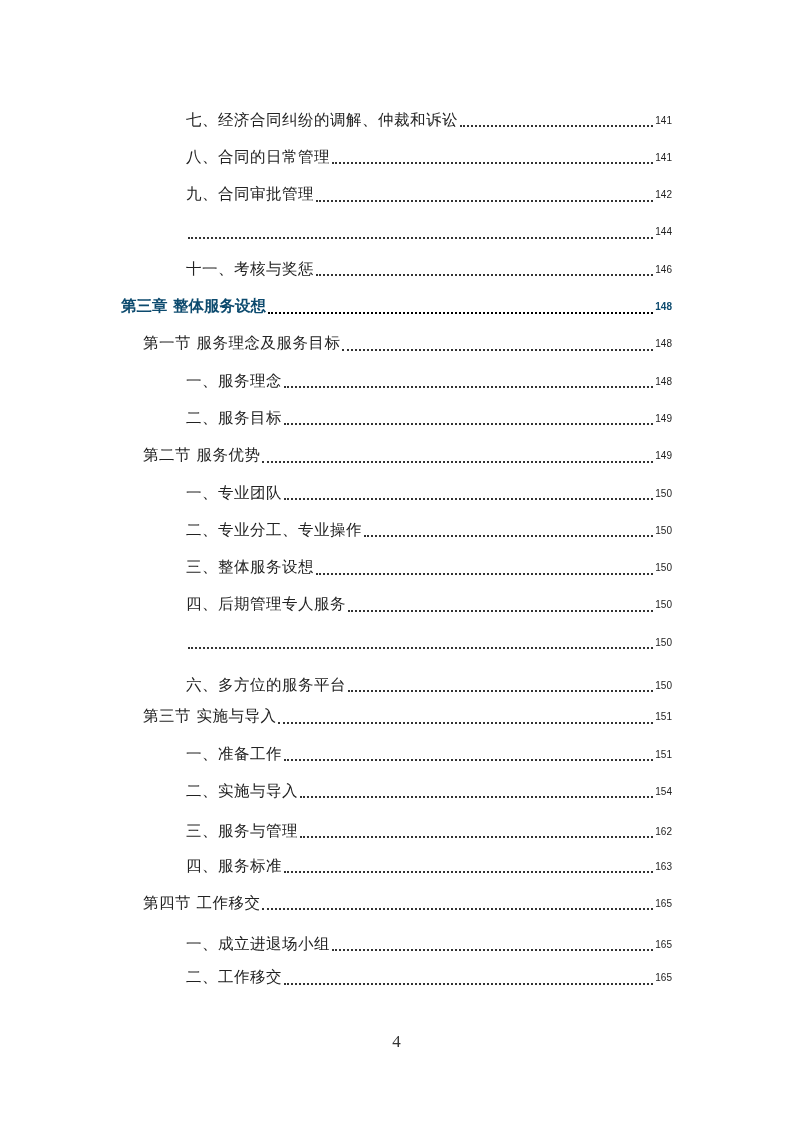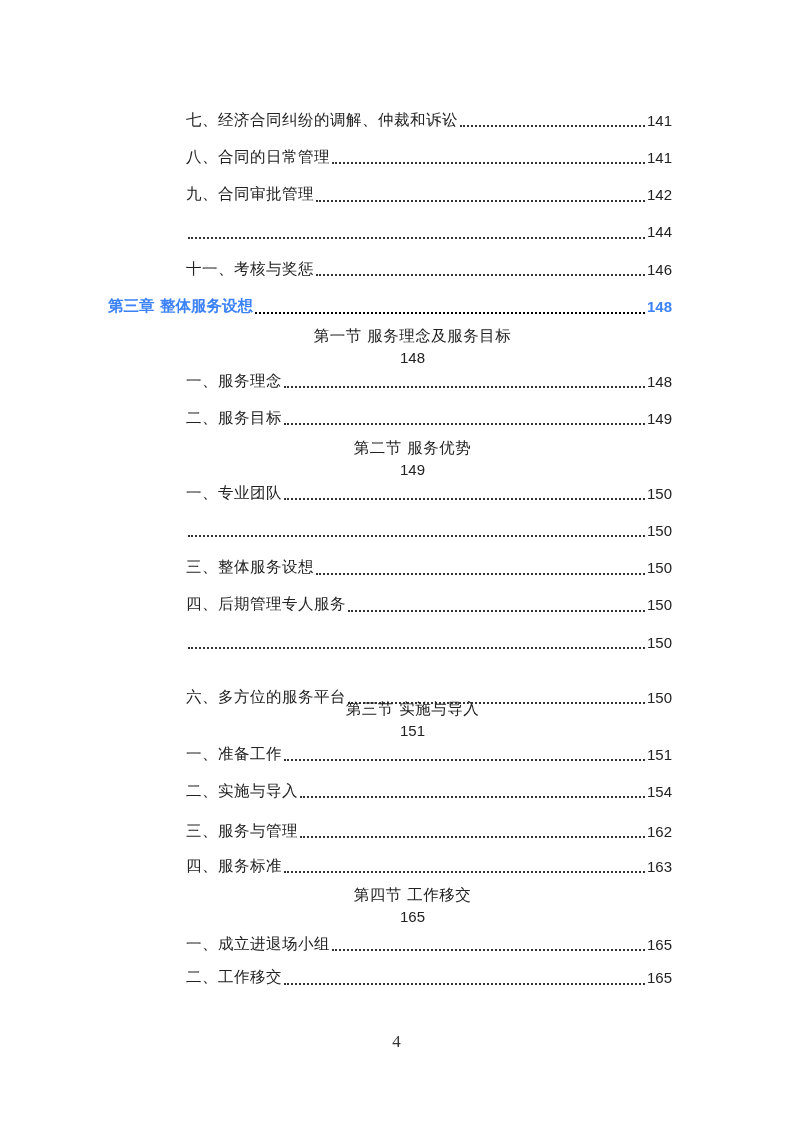--- a/index.html
+++ b/index.html
@@ -9,26 +9,26 @@
     .row {
       position: absolute; height: 36px; display: flex; align-items: center;
       color: #222; font-family: "DejaVu Sans", "Liberation Sans", sans-serif;
       font-size: 15.5px; right: 121px;
     }
     .row .title { white-space: nowrap; letter-spacing: 0.5px; }
     .row .leader {
       flex: 1; margin: 0 2px; overflow: hidden; white-space: nowrap;
       border-bottom: 2px dotted #333; height: 0; align-self: center; position: relative; top: 6px;
     }
-    .row .pg { font-family: "Liberation Sans", sans-serif; font-size: 15px; white-space: nowrap; }
-    .row.l1 { left: 108px; font-weight: bold; color: #3b82f6; }
+    .row .pg { font-family: "Liberation Sans", sans-serif; font-size: 10px; white-space: nowrap; }
+    .row.l1 { left: 121px; font-weight: bold; color: #0c4a6e; }
     .row.l1 .title { letter-spacing: 0; }
     .row.l1 .leader { border-bottom-color: #000; }
     .row.l1 .pg { font-weight: bold; }
-    .row.l2 { left: 153px; flex-direction: column; }
+    .row.l2 { left: 143px; }
     .row.l3 { left: 186px; }
     .footer {
       position: absolute; top: 1032px; left: 0; width: 793px; text-align: center;
       font-family: "Liberation Serif", "DejaVu Serif", serif; font-size: 17px; color: #333;
     }
   </style>
 </head>
 <body>
 
 <div class="page">
@@ -81,38 +81,39 @@
       <span class="title">第二节 服务优势</span>
       <span class="leader"></span>
       <span class="pg">149</span>
     </div>
     <div class="row l3" style="top:373px">
       <span class="title">一、专业团队</span>
       <span class="leader"></span>
       <span class="pg">150</span>
     </div>
     <div class="row l3" style="top:410.3px">
+      <span class="title">二、专业分工、专业操作</span>
       <span class="leader"></span>
       <span class="pg">150</span>
     </div>
     <div class="row l3" style="top:447.6px">
       <span class="title">三、整体服务设想</span>
       <span class="leader"></span>
       <span class="pg">150</span>
     </div>
     <div class="row l3" style="top:484.9px">
       <span class="title">四、后期管理专人服务</span>
       <span class="leader"></span>
       <span class="pg">150</span>
     </div>
     <div class="row l3" style="top:522.2px">
       <span class="leader"></span>
       <span class="pg">150</span>
     </div>
-    <div class="row l3" style="top:577px">
+    <div class="row l3" style="top:565px">
       <span class="title">六、多方位的服务平台</span>
       <span class="leader"></span>
       <span class="pg">150</span>
     </div>
     <div class="row l2" style="top:596.8px">
       <span class="title">第三节 实施与导入</span>
       <span class="leader"></span>
       <span class="pg">151</span>
     </div>
     <div class="row l3" style="top:634.1px">

